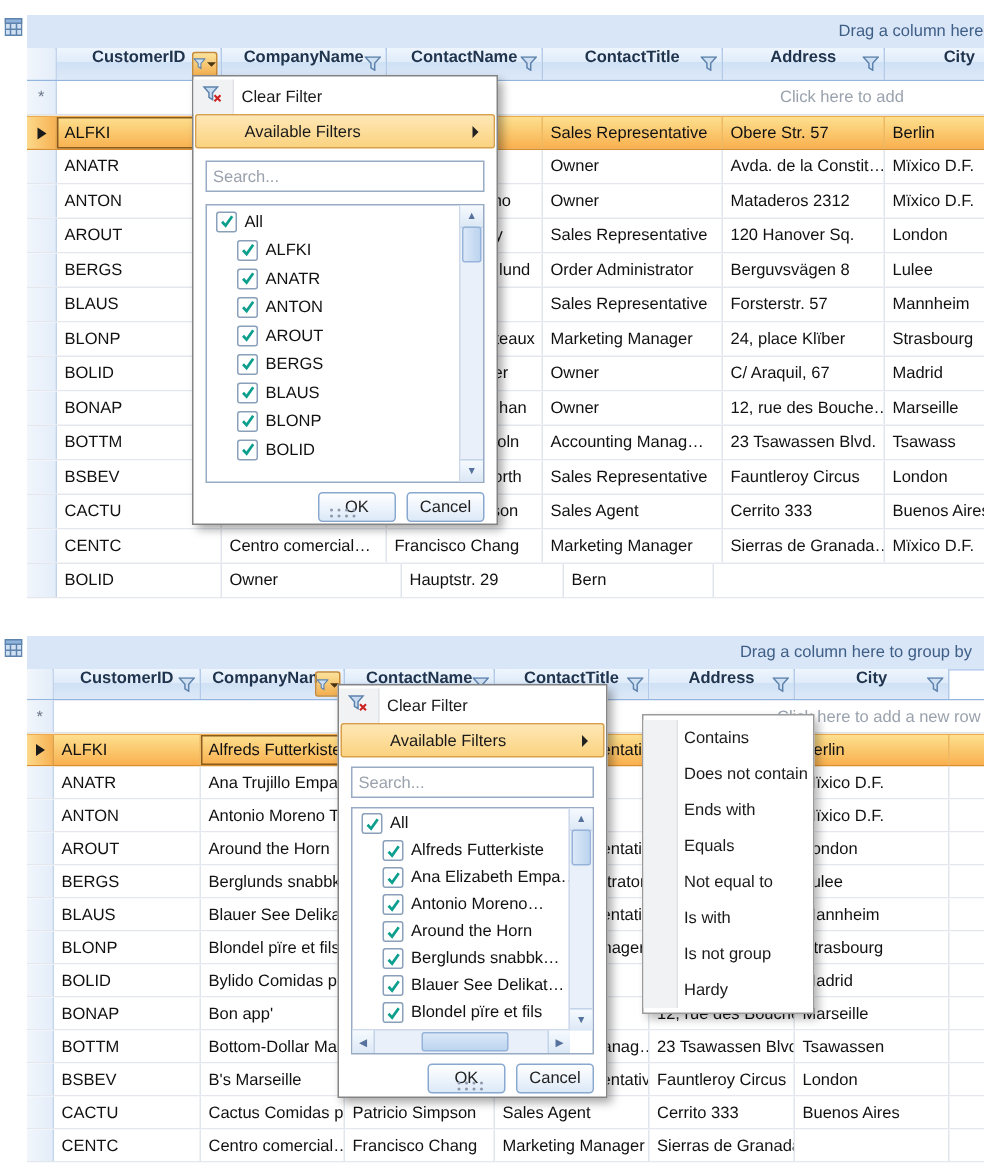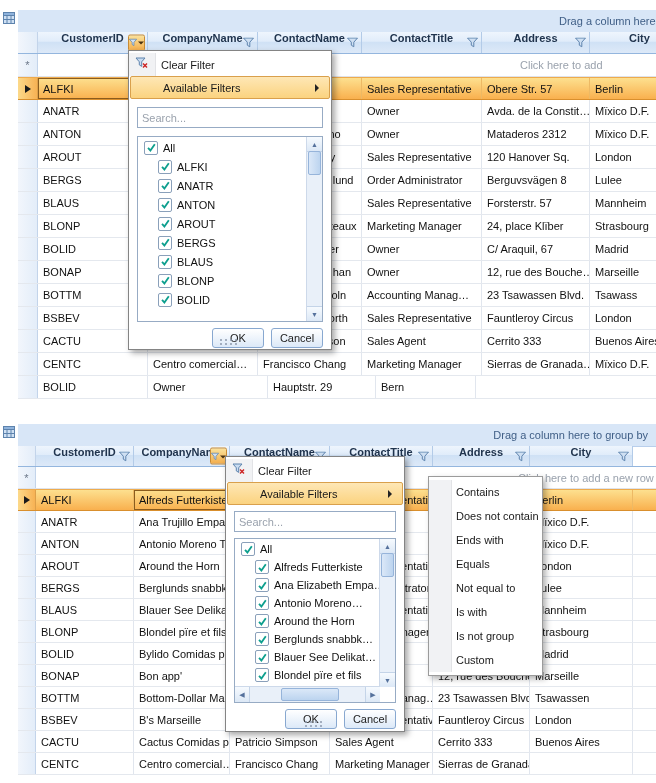--- a/index.html
+++ b/index.html
@@ -709,17 +709,17 @@
       <div class="sm-item">
         <span>Not equal to</span>
       </div>
       <div class="sm-item">
         <span>Is with</span>
       </div>
       <div class="sm-item">
         <span>Is not group</span>
       </div>
       <div class="sm-item">
-        <span>Custom</span>
+        <span>Hardy</span>
       </div>
     </div>
 
 </div>
 
 </body></html>

